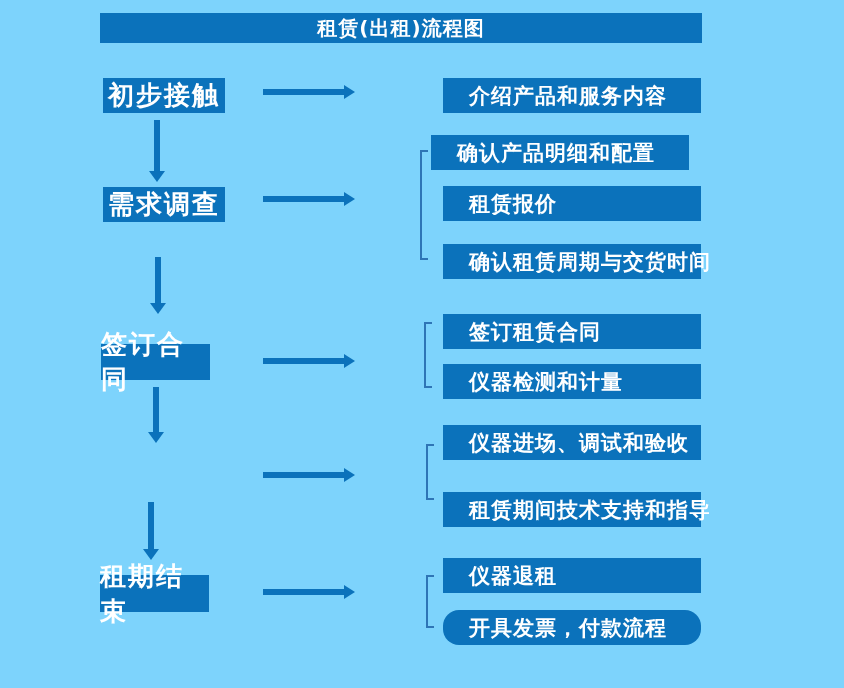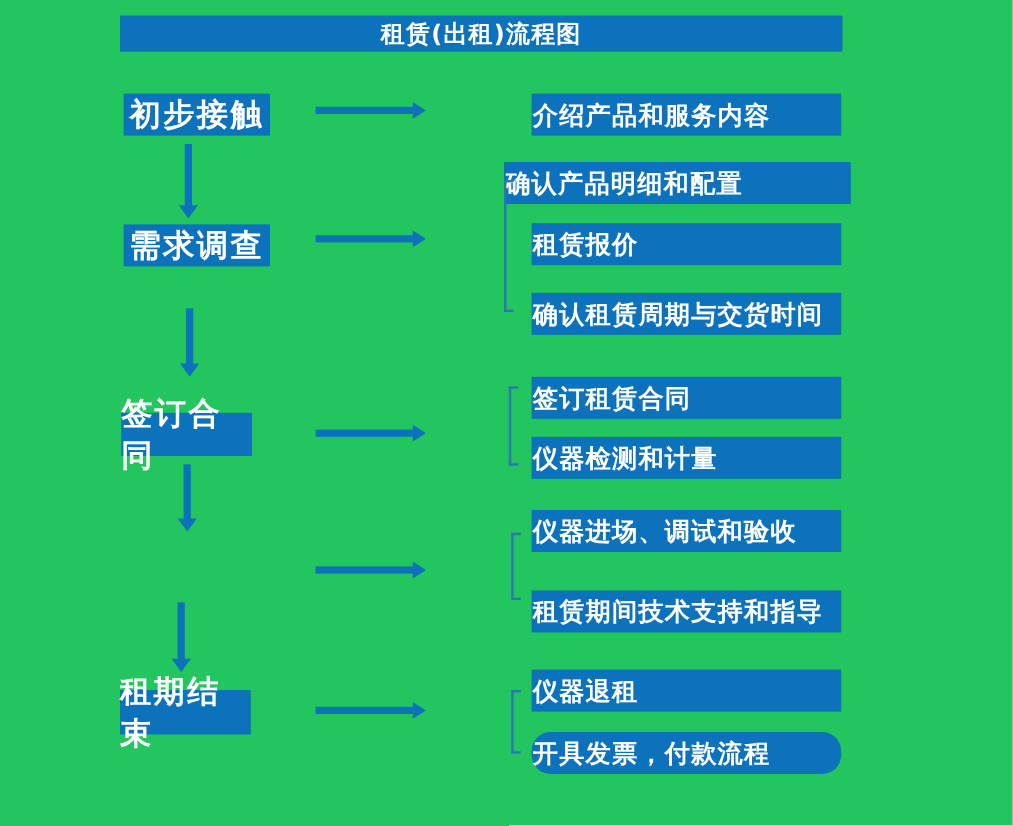--- a/index.html
+++ b/index.html
@@ -5,21 +5,21 @@
   html, body {
     margin: 0;
     padding: 0;
     background: #ffffff;
     font-family: "DejaVu Sans", sans-serif;
   }
   .canvas {
     position: relative;
     width: 844px;
     height: 688px;
-    background: #22c55e;
+    background: #7dd3fc;
     overflow: hidden;
   }
   .bluebox {
     position: absolute;
     background: #0b72bb;
     color: #ffffff;
     font-weight: bold;
     display: flex;
     align-items: center;
     box-sizing: border-box;
@@ -30,21 +30,21 @@
     font-size: 20px;
     letter-spacing: 1px;
   }
   .stage {
     justify-content: center;
     font-size: 26px;
     letter-spacing: 2px;
   }
   .detail {
     justify-content: flex-start;
-    padding-left: 1px;
+    padding-left: 26px;
     font-size: 21px;
     letter-spacing: 1px;
     white-space: nowrap;
   }
   .harrow { position: absolute; height: 14px; }
   .harrow .shaft {
     position: absolute; left: 0; right: 9px; top: 4px; height: 6px;
     background: #0b72bb;
   }
   .harrow .head {
@@ -80,21 +80,21 @@
 <div class="canvas">
 
   <div class="bluebox title-bar">租赁(出租)流程图</div>
 
   <div class="bluebox stage" style="left:103px; top:78px;  width:122px; height:35px;">初步接触</div>
   <div class="bluebox stage" style="left:103px; top:187px; width:122px; height:35px;">需求调查</div>
   <div class="bluebox stage" style="left:101px; top:344px; width:109px; height:36px;">签订合同</div>
   <div class="bluebox stage" style="left:100px; top:575px; width:109px; height:37px;">租期结束</div>
 
   <div class="bluebox detail" style="left:443px; top:78px;  width:258px; height:35px;">介绍产品和服务内容</div>
-  <div class="bluebox detail" style="left:420px; top:135px; width:289px; height:35px;">确认产品明细和配置</div>
+  <div class="bluebox detail" style="left:431px; top:135px; width:258px; height:35px;">确认产品明细和配置</div>
   <div class="bluebox detail" style="left:443px; top:186px; width:258px; height:35px;">租赁报价</div>
   <div class="bluebox detail" style="left:443px; top:244px; width:258px; height:35px;">确认租赁周期与交货时间</div>
   <div class="bluebox detail" style="left:443px; top:314px; width:258px; height:35px;">签订租赁合同</div>
   <div class="bluebox detail" style="left:443px; top:425px; width:258px; height:35px;">仪器进场、调试和验收</div>
   <div class="bluebox detail" style="left:443px; top:364px; width:258px; height:35px;">仪器检测和计量</div>
   <div class="bluebox detail" style="left:443px; top:492px; width:258px; height:35px;">租赁期间技术支持和指导</div>
   <div class="bluebox detail" style="left:443px; top:558px; width:258px; height:35px;">仪器退租</div>
   <div class="bluebox detail" style="left:443px; top:610px; width:258px; height:35px;border-radius:16px;">开具发票，付款流程</div>
 
   <div class="harrow" style="left:263px; top:85px;  width:92px;">

